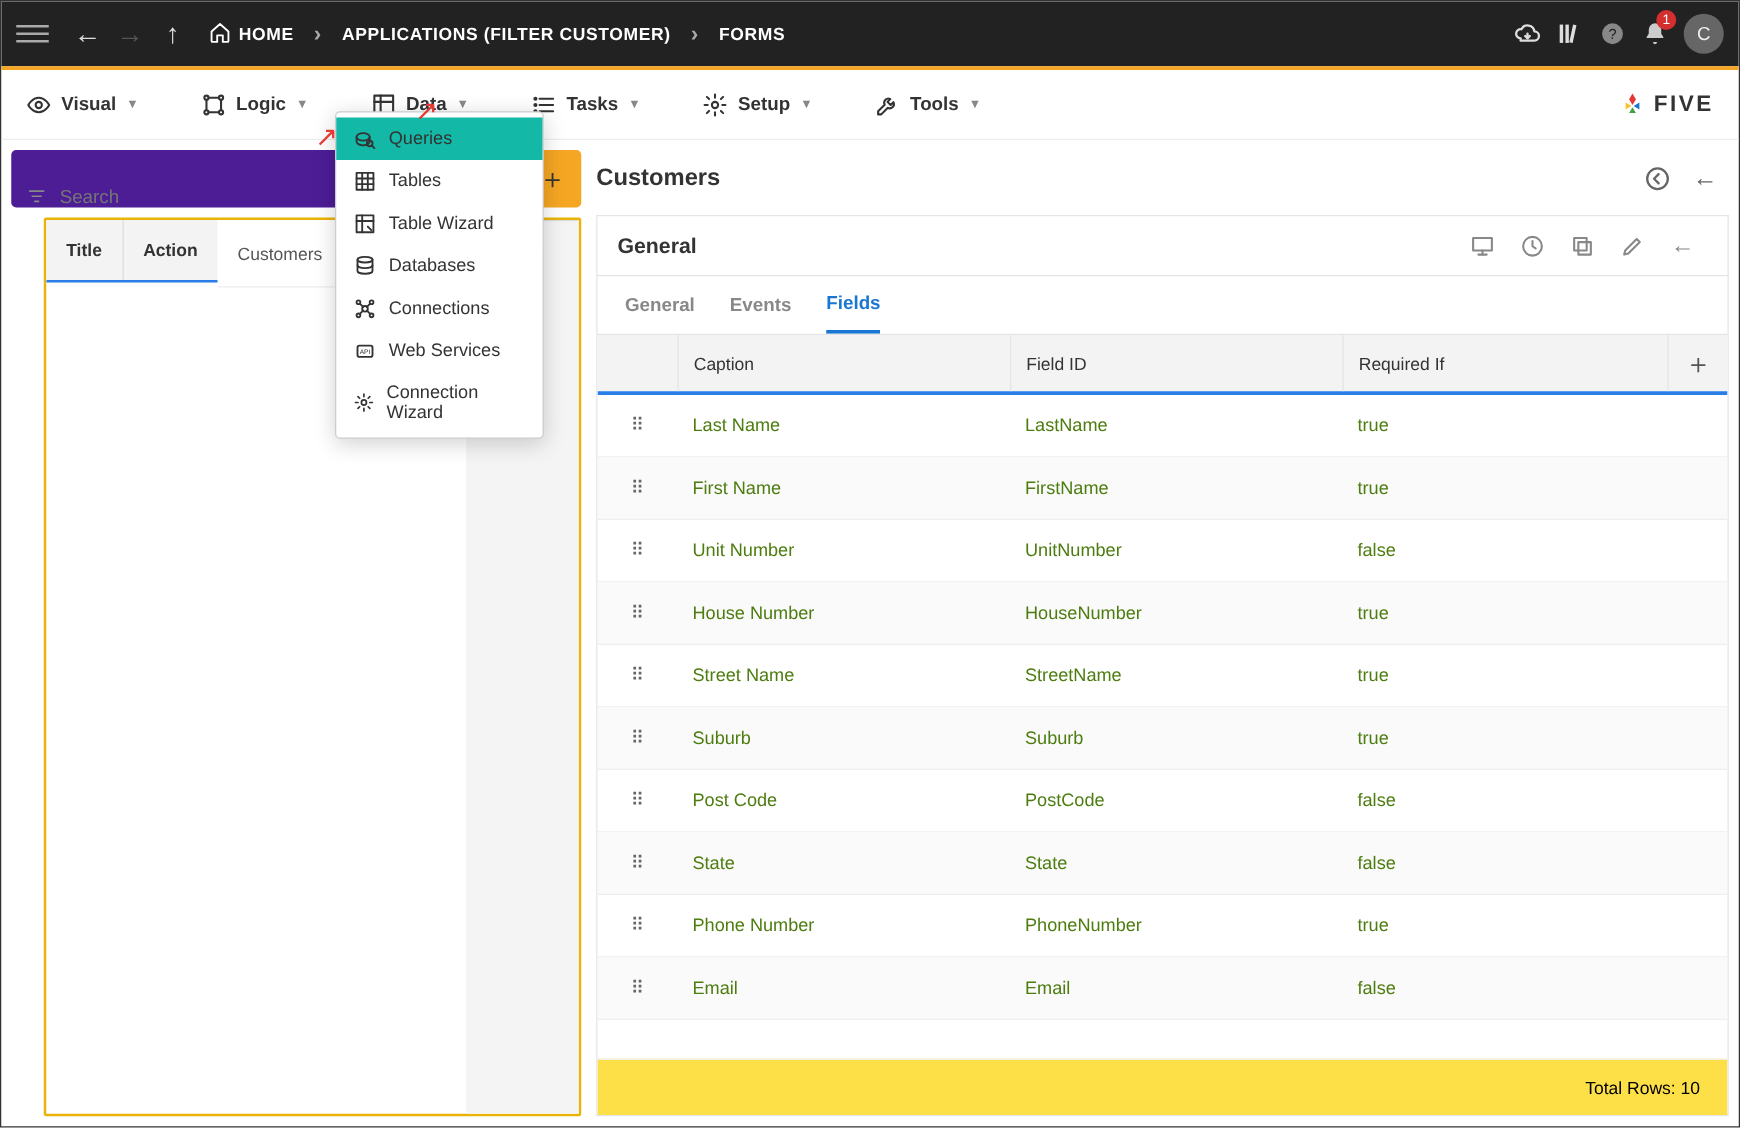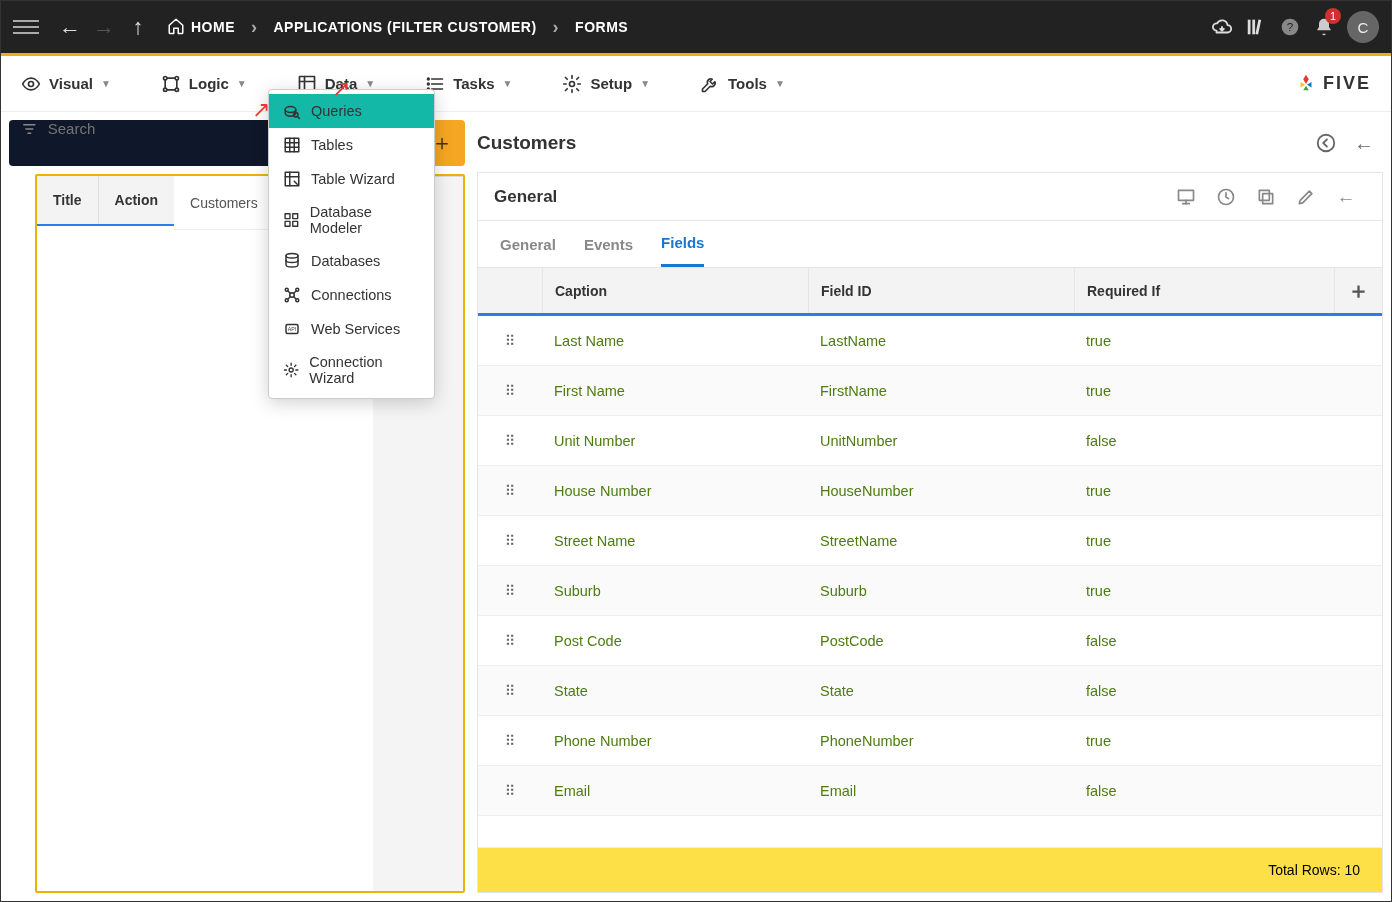--- a/index.html
+++ b/index.html
@@ -28,21 +28,21 @@
 .dropdown{position:absolute; top:88px; left:267px; width:167px; background:#fff; border:1px solid #ccc; border-radius:4px; box-shadow:0 4px 18px rgba(0,0,0,0.18); z-index:50; padding:4px 0;}
 .dropdown .item{display:flex; align-items:center; gap:10px; padding:8px 14px; font-size:14.5px; color:#333;}
 .dropdown .item.hover{background:#14b8a6;}
 .dropdown .item svg{width:18px;height:18px; color:#333;}
 
 .red-arrow{position:absolute; color:#e53935; font-size:22px; z-index:60; pointer-events:none;}
 
 .main{display:flex; height:calc(100% - 111px);}
 .leftpanel{width:456px; display:flex; flex-direction:column; margin:8px 0 8px 8px;}
 .search-row{display:flex; gap:8px; padding:0 0 8px 0;}
-.searchbox{flex:1; background:#0f172a; border-radius:4px; display:flex; align-items:flex-start; padding:0 12px; height:46px; color:#888; gap:10px;}
+.searchbox{flex:1; background:#4c1d95; border-radius:4px; display:flex; align-items:flex-end; padding:0 12px; height:46px; color:#888; gap:10px;}
 .addbtn{width:46px; height:46px; background:#f5a623; border-radius:4px; display:flex; align-items:center; justify-content:center; color:#333; font-size:22px;}
 .lefttable{border:2px solid #eab308; flex:1; display:flex; flex-direction:row; border-radius:2px; overflow:hidden;margin-left:26px;}
 .lefttable .head{display:flex; background:#f3f3f3; border-bottom:2px solid #2b7de9; height:50px;}
 .lefttable .head .col{flex:1; display:flex; align-items:center; padding:0 16px; font-weight:700; color:#333; border-right:1px solid #ddd;}
 .lefttable .head .col:last-child{border-right:none;}
 .lefttable .row{display:flex; height:54px; border-bottom:1px solid #eee;}
 .lefttable .row .col{flex:1; display:flex; align-items:center; padding:0 16px; color:#555;}
 .lefttable .filler{flex:1;}
 .lefttable .footer{display:flex; justify-content:flex-end; padding:14px 18px; font-weight:700; background:#f4f4f4; border-top:1px solid #ddd;}
 
@@ -53,21 +53,21 @@
 .rheader .ibtn{width:38px; height:38px; display:flex; align-items:center; justify-content:center; color:#666; font-size:20px;}
 .rsubhead{display:flex; align-items:center; padding:0 16px; height:48px; background:#fff; border-top:1px solid #e5e5e5; border-left:1px solid #e5e5e5; border-right:1px solid #e5e5e5;}
 .rsubhead h3{font-size:17px; font-weight:700; color:#333;}
 .rsubhead .sp{flex:1;}
 .rsubhead .ibtn{width:40px; height:40px; display:flex; align-items:center; justify-content:center; color:#888; font-size:19px;}
 .tabs{display:flex; gap:28px; padding:0 22px; height:47px; align-items:center; border:1px solid #e5e5e5; border-bottom:none;}
 .tab{color:#888; font-weight:600; font-size:15px; height:100%; display:flex; align-items:center;}
 .tab.active{color:#1976d2; border-bottom:3px solid #1976d2;}
 .rtable{flex:1; border:1px solid #e5e5e5; display:flex; flex-direction:column; overflow:hidden;}
 .rtable .head{display:flex; height:48px; background:#f3f3f3; border-bottom:3px solid #2b7de9;}
-.rtable .head .h{display:flex; align-items:center; padding:0 12px; font-weight:700; color:#333; border-left:1px solid #e5e5e5;}
+.rtable .head .h{display:flex; align-items:center; padding:0 12px; font-weight:400; color:#333; border-left:1px solid #e5e5e5;}
 .rtable .head .h:first-child{border-left:none;}
 .rtable .head .h.handle{width:64px;}
 .rtable .head .h.cap{flex:0 0 266px;}
 .rtable .head .h.fid{flex:0 0 266px;}
 .rtable .head .h.req{flex:1;}
 .rtable .head .h.add{width:48px; justify-content:center; font-size:22px; color:#555;}
 .rtable .body{flex:1; overflow:auto;}
 .rtable .body .row{display:flex; height:50px; border-bottom:1px solid #eee; align-items:center;}
 .rtable .body .row:nth-child(even){background:#fafafa;}
 .rtable .body .row .c{padding:0 12px; color:#4d7c0f; font-size:14.5px;}
@@ -224,29 +224,20 @@
     <svg class="stroke" viewBox="0 0 24 24">
         <rect x="3" y="3" width="18" height="18"></rect>
         <line x1="3" y1="9" x2="21" y2="9"></line>
         <line x1="9" y1="3" x2="9" y2="21"></line>
         <path d="M15 15l4 4"></path>
       </svg>
     <span>Table Wizard</span>
   </div>
   <div class="item">
     <svg class="stroke" viewBox="0 0 24 24">
-        <rect x="3" y="3" width="7" height="7"></rect>
-        <rect x="14" y="3" width="7" height="7"></rect>
-        <rect x="3" y="14" width="7" height="7"></rect>
-        <rect x="14" y="14" width="7" height="7"></rect>
-      </svg>
-    <span>Database Modeler</span>
-  </div>
-  <div class="item">
-    <svg class="stroke" viewBox="0 0 24 24">
         <ellipse cx="12" cy="5" rx="8" ry="3"></ellipse>
         <path d="M4 5v6c0 1.7 3.6 3 8 3s8-1.3 8-3V5"></path>
         <path d="M4 11v6c0 1.7 3.6 3 8 3s8-1.3 8-3v-6"></path>
       </svg>
     <span>Databases</span>
   </div>
   <div class="item">
     <svg class="stroke" viewBox="0 0 24 24">
         <circle cx="12" cy="12" r="3"></circle>
         <circle cx="5" cy="5" r="2"></circle>

